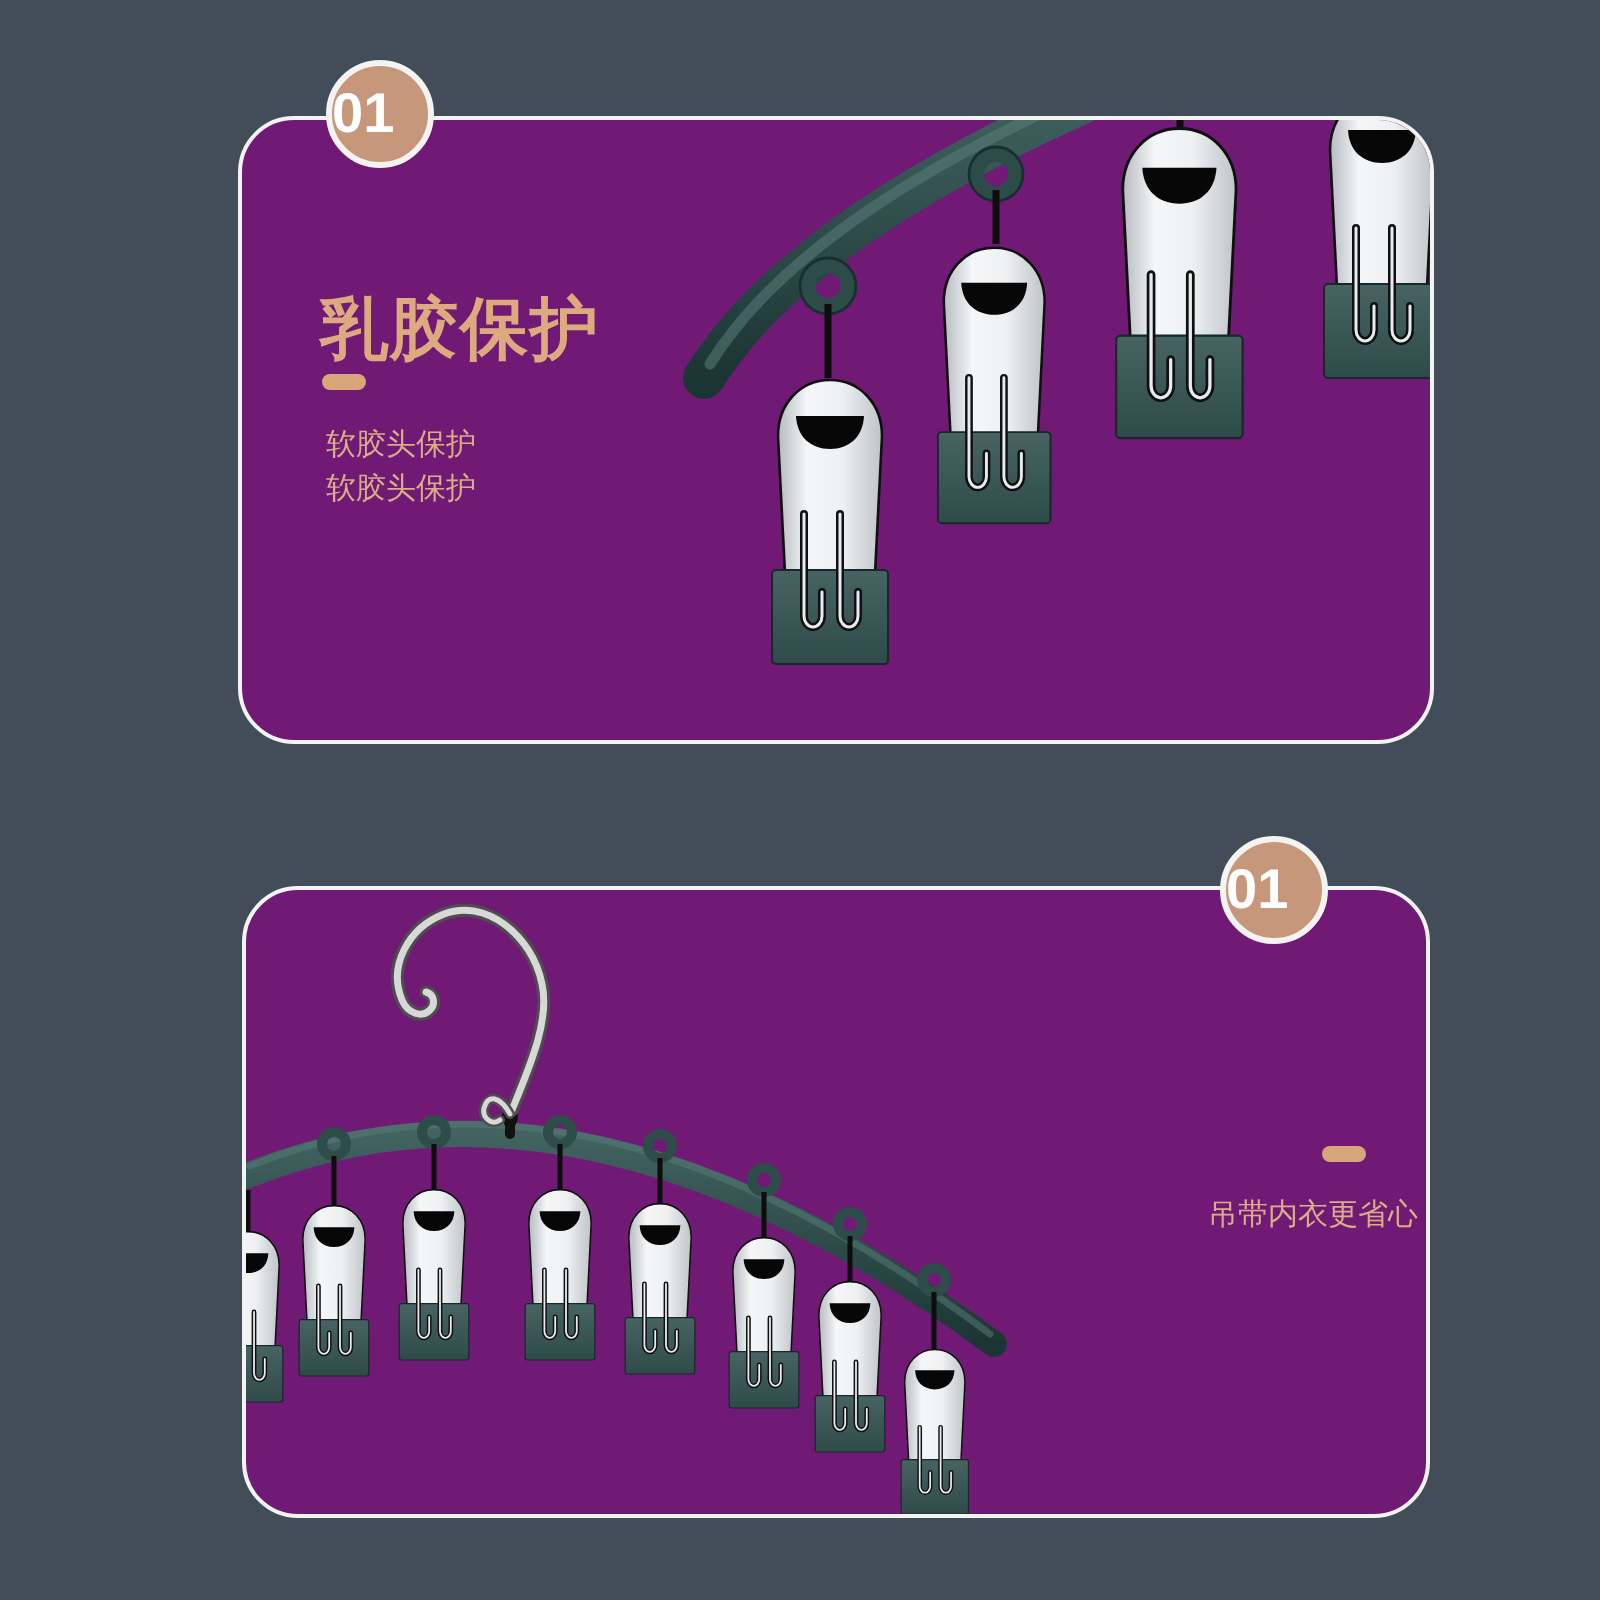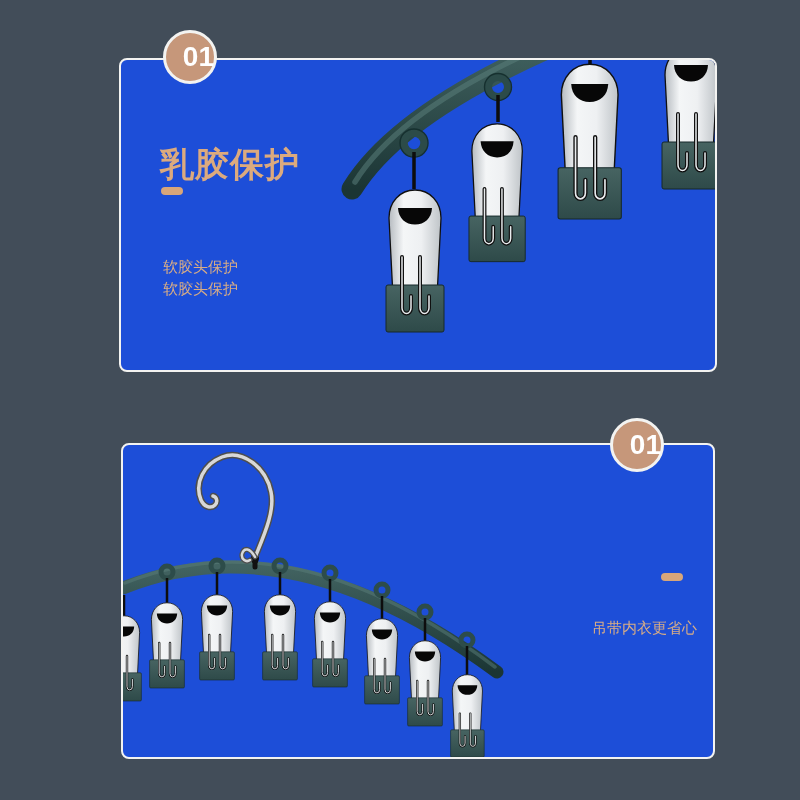--- a/index.html
+++ b/index.html
@@ -1,37 +1,37 @@
 <!DOCTYPE html>
 <html><head>
 <meta charset="utf-8">
 <style>
   html,body{margin:0;padding:0;background:#424d59;}
   .page{position:relative;width:800px;height:800px;background:#424d59;overflow:hidden;
         font-family:"Liberation Sans",sans-serif;}
-  .panel{position:absolute;background:#1d4ed8;border:2px solid #f3f3f1;border-radius:8px;
+  .panel{position:absolute;background:#701a75;border:2px solid #f3f3f1;border-radius:28px;
          overflow:hidden;box-sizing:border-box;}
   .panel-top{left:119px;top:58px;width:598px;height:314px;}
   .panel-bottom{left:121px;top:443px;width:594px;height:316px;}
   .illu{position:absolute;left:-2px;top:-2px;display:block;}
   .badge{position:absolute;width:54px;height:54px;border-radius:50%;background:#c6977a;
          border:3px solid #f3f3f1;box-sizing:border-box;display:flex;align-items:center;
-         justify-content:flex-end;color:#ffffff;font-size:28px;font-weight:700;z-index:5;}
+         justify-content:flex-start;color:#ffffff;font-size:28px;font-weight:700;z-index:5;}
   .badge-top{left:163px;top:30px;}
   .badge-bottom{left:610px;top:418px;}
   .title{position:absolute;margin:0;color:#dcaa7e;font-size:34px;font-weight:700;
          letter-spacing:1px;white-space:nowrap;}
   .panel-top .title{left:39px;top:82px;}
   .panel-bottom .title{right:30px;top:84px;}
   .dash{position:absolute;width:22px;height:8px;border-radius:4px;background:#d8a67a;}
   .panel-top .dash{left:40px;top:127px;}
   .panel-bottom .dash{right:30px;top:128px;}
   .desc{position:absolute;color:#d9ad85;font-size:15px;line-height:22px;}
-  .panel-top .desc{left:42px;top:152px;margin-top:44px;}
-  .panel-bottom .desc{right:16px;top:152px;text-align:right;margin-top:20px;}
+  .panel-top .desc{left:42px;top:152px;}
+  .panel-bottom .desc{right:4px;top:152px;text-align:right;}
 </style>
 </head>
 <body>
 
 <div class="page">
 
   <svg width="0" height="0" style="position:absolute" aria-hidden="true">
     <defs>
       <linearGradient id="gBody" x1="0" y1="0" x2="1" y2="0">
         <stop offset="0" stop-color="#b6bbc0"></stop>

